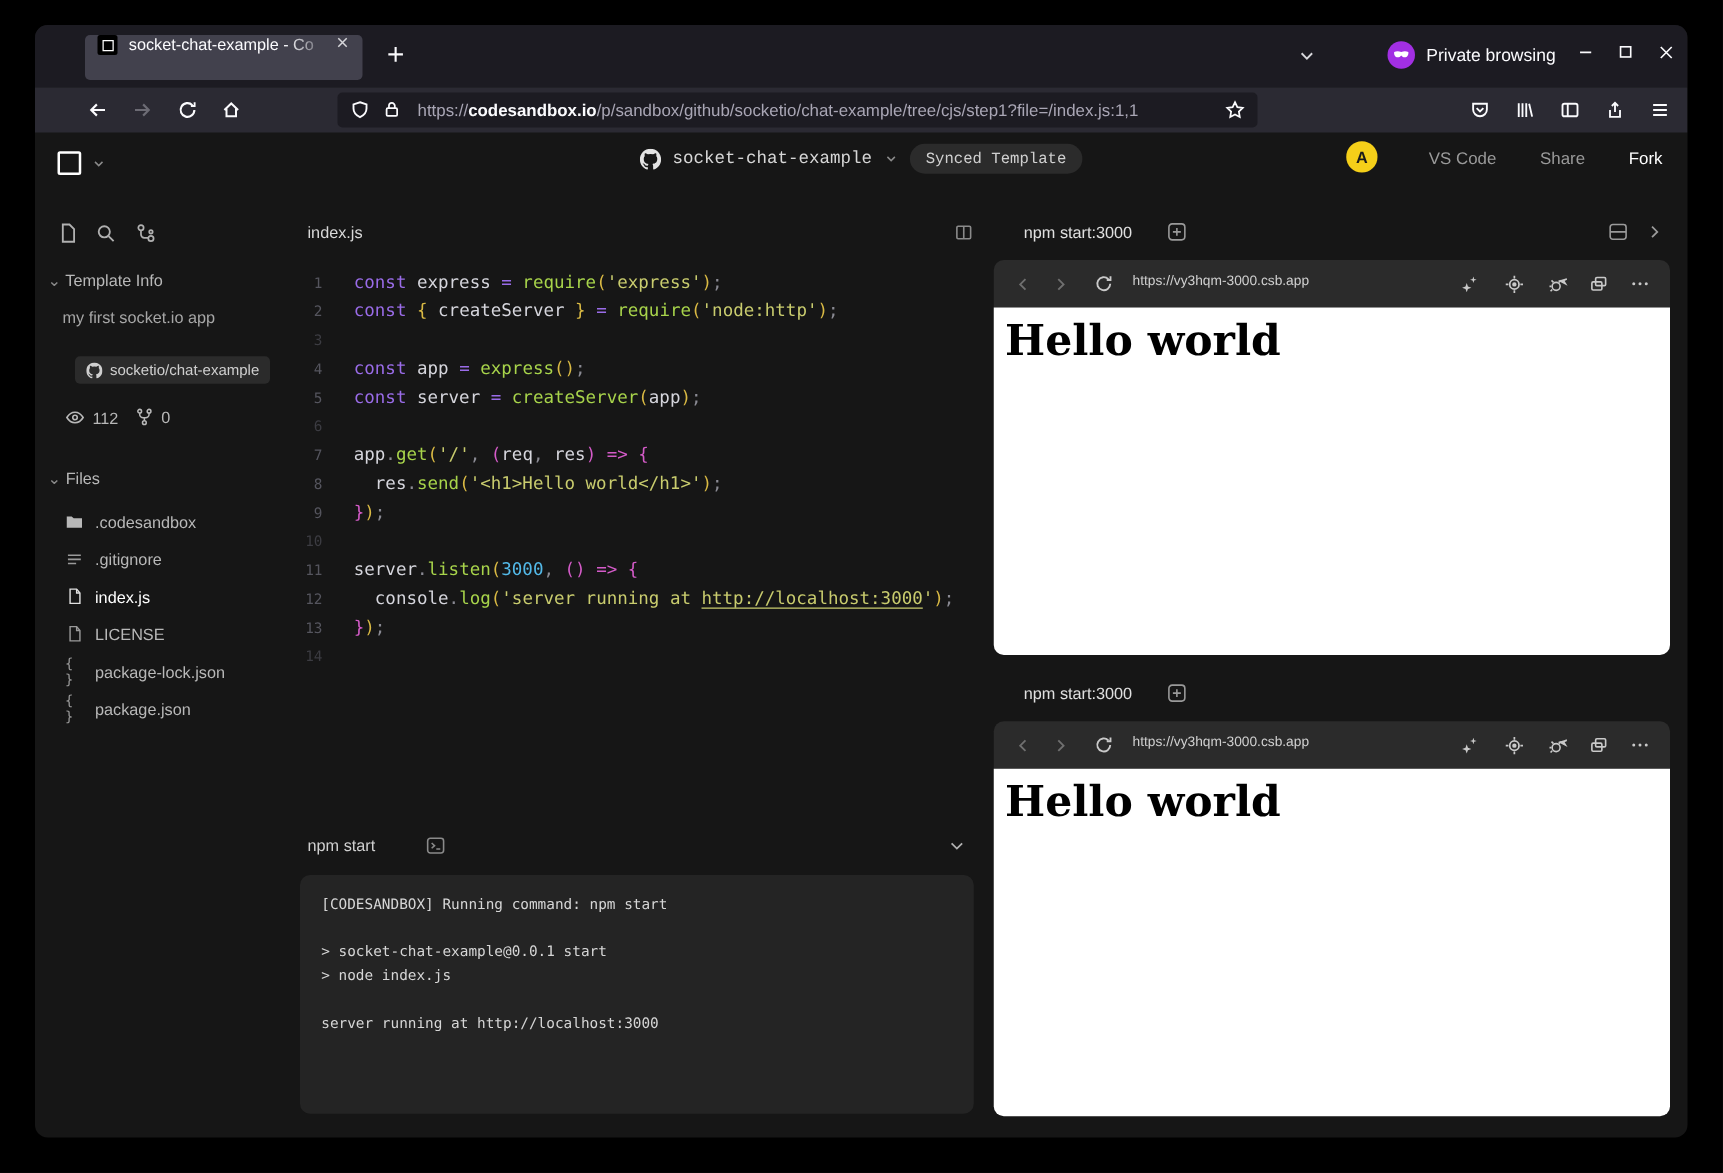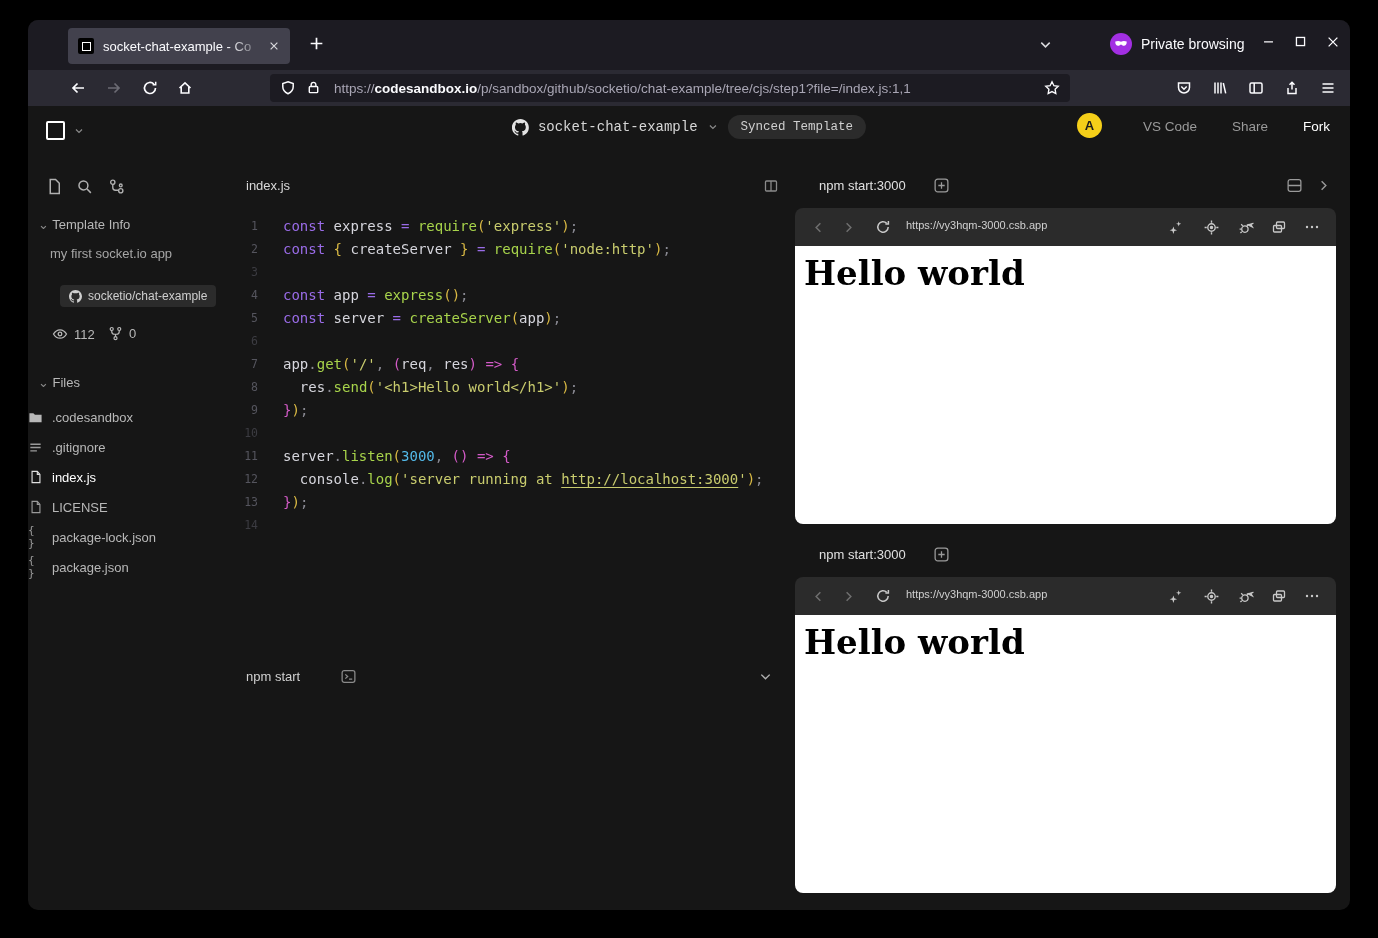--- a/index.html
+++ b/index.html
@@ -1,38 +1,38 @@
 <!DOCTYPE html>
 <html><head>
 <meta charset="utf-8">
 <style>
   * { margin:0; padding:0; box-sizing:border-box; }
   html,body { width:1378px; height:938px; background:#000; font-family:"Liberation Sans", sans-serif; overflow:hidden; }
   .window { position:absolute; left:28px; top:20px; width:1322px; height:890px; background:#161616; border-radius:10px; overflow:hidden; }
 
   
   .tabbar { position:absolute; left:0; top:0; width:100%; height:50px; background:#1c1b22; }
-  .tab { position:absolute; left:40px; top:8px; width:222px; height:36px; background:#42414d; border-radius:4px; display:flex; align-items:center; padding:0 10px; }
+  .tab { position:absolute; left:40px; top:8px; width:222px; height:36px; background:#42414d; border-radius:4px; display:flex; padding:0 10px; }
   .favicon { width:16px; height:16px; background:#000; border-radius:2px; display:flex; align-items:center; justify-content:center; flex:none; }
   .favicon-inner { width:9px; height:9px; border:1.5px solid #fff; }
   .tab-title { color:#fbfbfe; font-size:13px; white-space:nowrap; overflow:hidden; margin-left:9px; flex:1;
     -webkit-mask-image:linear-gradient(90deg,#000 78%,transparent); mask-image:linear-gradient(90deg,#000 78%,transparent); }
   .tab-close { color:#d7d7db; font-size:14px; margin-left:4px; cursor:default; line-height:1; }
   .newtab { position:absolute; left:280px; top:15px; color:#fbfbfe; }
   .tabs-chevron { position:absolute; left:1010px; top:17px; color:#d7d7db; }
   .private-cluster { position:absolute; left:1082px; top:13px; display:flex; align-items:center; gap:9px; }
   .mask-badge { width:22px; height:22px; border-radius:50%; background:#a22fe3; display:flex; align-items:center; justify-content:center; }
   .private-label { color:#fbfbfe; font-size:14px; }
   .win-controls { position:absolute; left:1232px; top:13px; display:flex; gap:15px; align-items:center; }
   .winbtn { width:17px; height:17px; display:flex; align-items:center; justify-content:center; color:#fbfbfe; }
 
   .navbar { position:absolute; left:0; top:50px; width:100%; height:36px; background:#2b2a33; }
   .nav-icon { position:absolute; top:60px; width:16px; height:16px; color:#fbfbfe; }
   .nav-icon.dim { color:#6c6b74; }
-  .urlbar { position:absolute; left:242px; top:54px; width:800px; height:28px; background:#1c1b22; border-radius:4px; display:flex; align-items:center; padding:0 10px; }
+  .urlbar { position:absolute; left:242px; top:54px; width:736px; height:28px; background:#1c1b22; border-radius:4px; display:flex; align-items:center; padding:0 10px; }
   .urlbar .sep-icon { width:16px; height:16px; color:#fbfbfe; flex:none; margin-right:10px; }
   .url-text { font-size:13.5px; color:#a9a6b5; white-space:nowrap; overflow:hidden; flex:1; margin-left:2px; }
   .url-text .domain { color:#fbfbfe; font-weight:bold; }
   .star-icon { width:16px; height:16px; color:#fbfbfe; flex:none; }
 
   
   .csb-header { position:absolute; left:0; top:86px; width:100%; height:52px; }
   .logo-wrap { position:absolute; left:18px; top:15px; display:flex; align-items:center; gap:8px; }
   .logo-square { width:19px; height:19px; border:2.5px solid #fff; border-radius:2px; }
   .header-center { position:absolute; left:50%; top:9px; transform:translateX(-50%); display:flex; align-items:center; gap:9px;font-family:Liberation Mono, monospace; }
@@ -42,21 +42,21 @@
   .avatar { position:absolute; left:1049px; top:7px; width:25px; height:25px; border-radius:50%; background:#f5cf19; color:#1b1b1b; font-weight:bold; font-size:13px; display:flex; align-items:center; justify-content:center; }
   .hdr-action { position:absolute; top:13px; font-size:13.5px; color:#9a9a9a; }
   .hdr-action.bright { color:#fff; }
 
   
   .rail-icon { position:absolute; width:17px; height:17px; color:#b0b0b0; }
   .side-label { position:absolute; font-size:13px; color:#b8b8b8; }
   .chev { color:#8a8a8a; }
   .repo-pill { position:absolute; left:32px; top:339px; height:22px; background:#2b2b2b; border-radius:4px; display:flex; align-items:center; gap:6px; padding:0 9px; color:#cfcfcf; font-size:12px;margin-top:12px; }
   .stat { position:absolute; display:flex; align-items:center; gap:6px; color:#b8b8b8; font-size:13px; }
-  .file-row { position:absolute; left:0; width:212px; height:30px; display:flex; align-items:center; gap:9px; color:#b8b8b8; font-size:13px; }
+  .file-row { position:absolute; left:0; width:212px; height:30px; display:flex; align-items:center; padding-left:24px; gap:9px; color:#b8b8b8; font-size:13px; }
   .file-row.active { color:#fff; }
   .file-ic { width:15px; height:15px; flex:none; color:#9a9a9a; display:flex; align-items:center; justify-content:center; }
   .file-row.active .file-ic { color:#e0e0e0; }
   .braces-glyph { font-family:"DejaVu Sans Mono",monospace; font-size:11px; color:inherit; }
 
   
   .editor-tab { position:absolute; left:218px; top:158px; font-size:13px; color:#d8d8d8; }
   .split-icon { position:absolute; width:16px; height:16px; color:#8a8a8a; }
   .code-area { position:absolute; left:212px; top:194px; font-family:"DejaVu Sans Mono",monospace; font-size:14px; }
   .code-line { display:flex; height:23px; align-items:center; white-space:pre; }
@@ -364,20 +364,28 @@
           <rect x="2" y="2.5" width="12" height="11" rx="2"></rect>
           <path d="M5 6l2.2 2L5 10M8.5 10.5h3"></path>
         </svg>
       </span>
     <span class="term-chev">
       <svg width="15" height="15" viewBox="0 0 16 16" stroke="currentColor" stroke-width="1.5" fill="none">
           <path d="M3.5 6l4.5 4.5L12.5 6"></path>
         </svg>
       </span>
   </div>
+  <div class="terminal-body">
+      <div class="term-line">[CODESANDBOX] Running command: npm start</div>
+      <div class="term-line">&nbsp;</div>
+      <div class="term-line">&gt; socket-chat-example@0.0.1 start</div>
+      <div class="term-line">&gt; node index.js</div>
+      <div class="term-line">&nbsp;</div>
+      <div class="term-line">server running at http://localhost:3000</div>
+    </div>
 
   <span class="ptab-label" style="left:775px; top:158px">npm start:3000</span>
   <span class="icon-btn" style="left:905px; top:157px">
     <svg width="17" height="17" viewBox="0 0 16 16" stroke="currentColor" stroke-width="1.2" fill="none">
         <rect x="2" y="2" width="12" height="12" rx="2.5"></rect>
         <path d="M8 5v6M5 8h6"></path>
       </svg>
     </span>
   <span class="icon-btn" style="left:1258px; top:157px">
     <svg width="17" height="17" viewBox="0 0 16 16" stroke="currentColor" stroke-width="1.2" fill="none">

